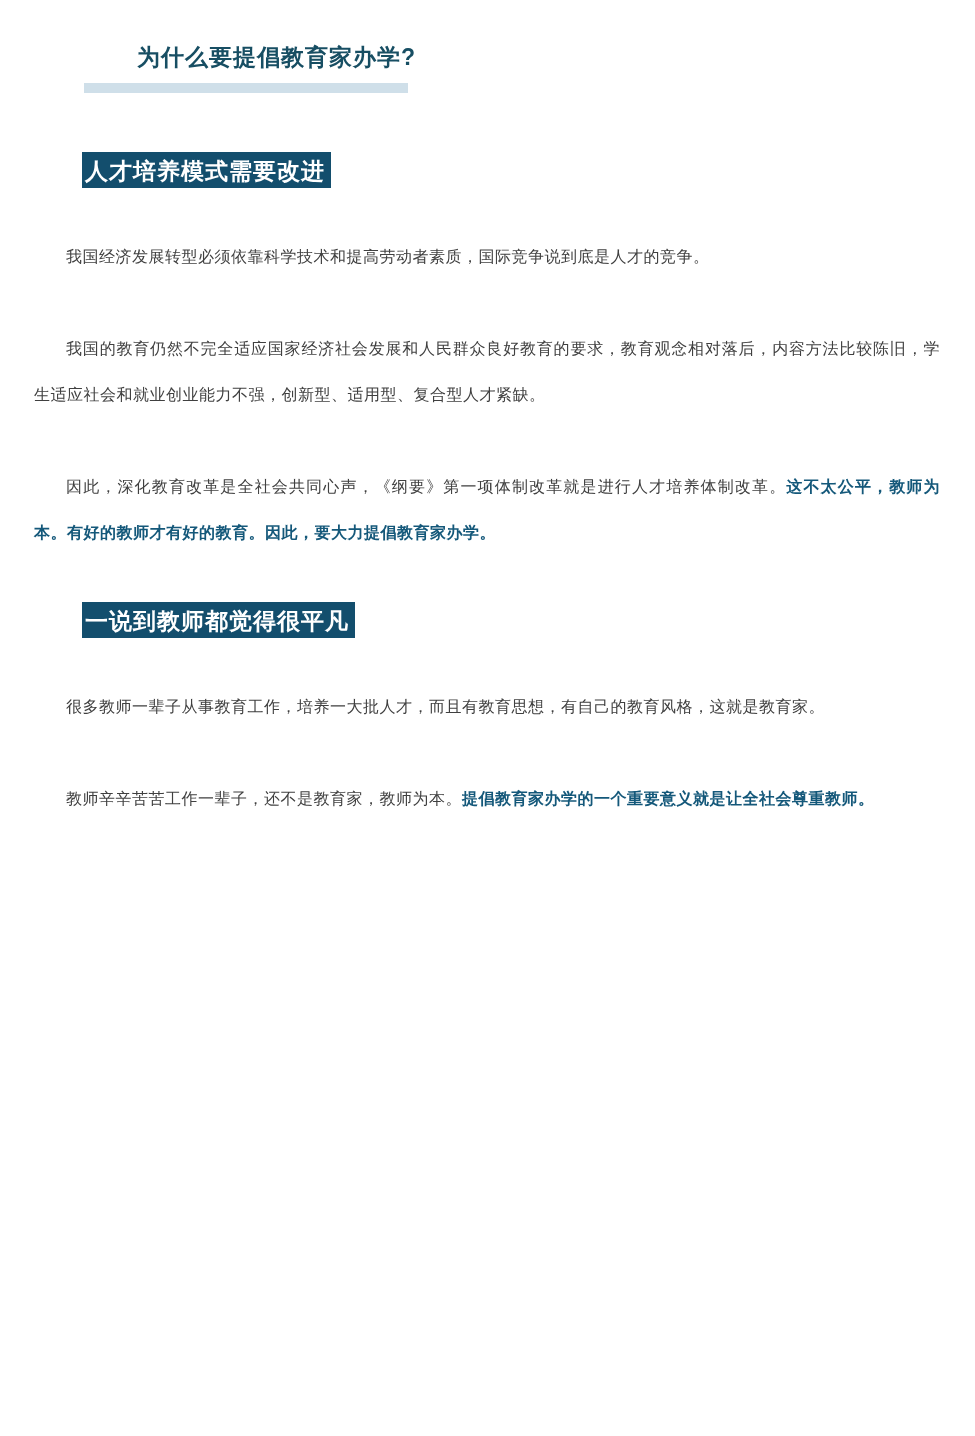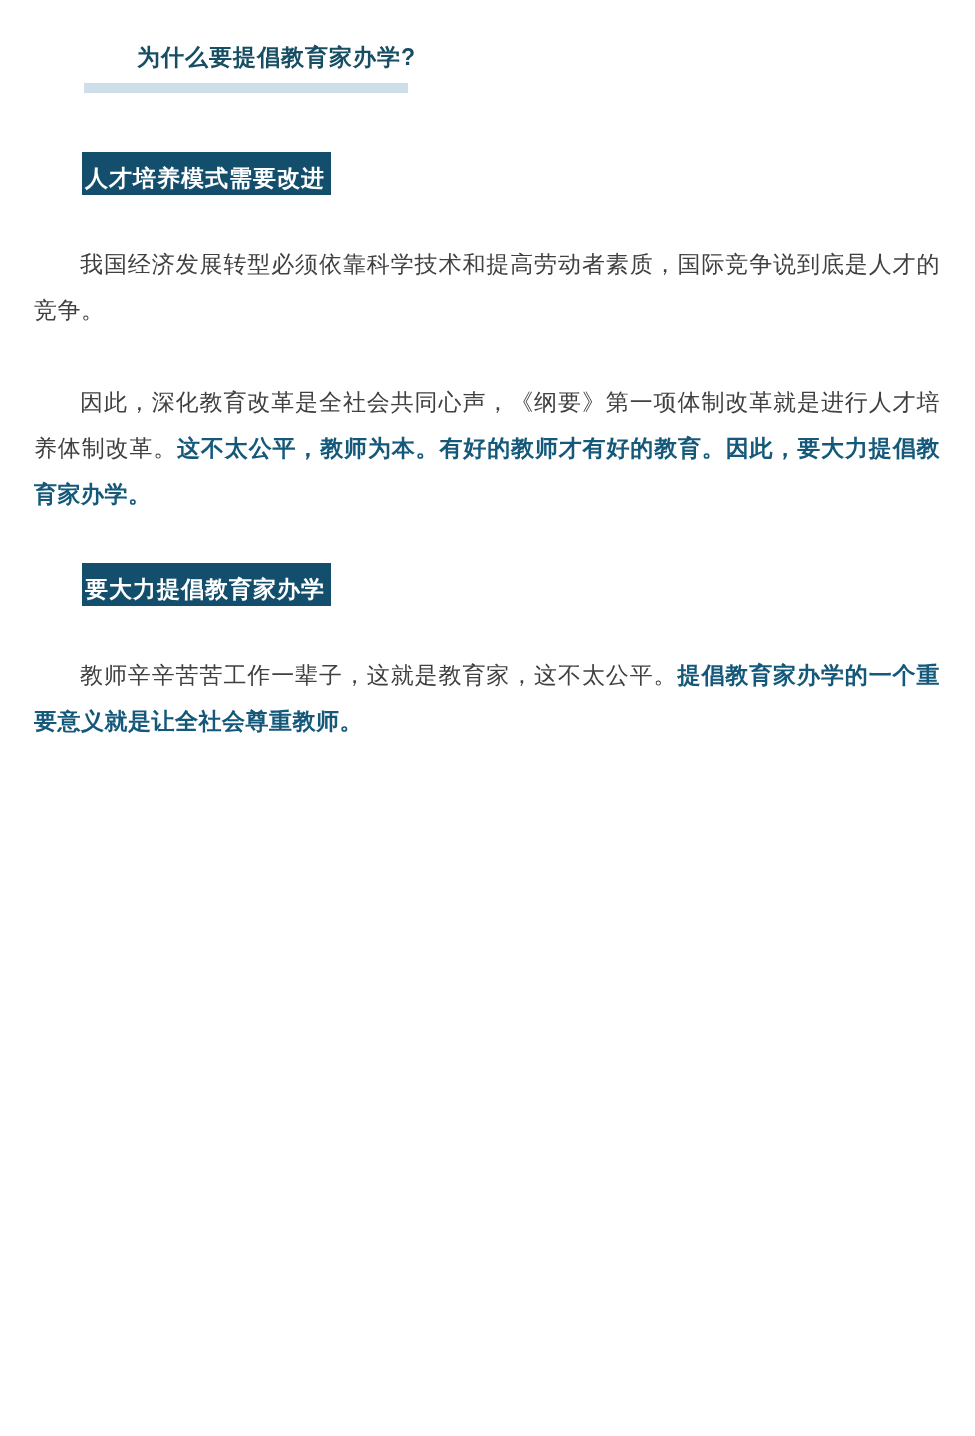--- a/index.html
+++ b/index.html
@@ -32,32 +32,32 @@
   .title-bar{
     margin:11px 0 0 50px;
     width:324px;
     height:10px;
     background:var(--underline-bar);
   }
   section{margin:0;padding:0;}
   .heading{
     display:inline-block;
     margin:46px 0 0 48px;
-    padding:13px 6px 4px 3px;
+    padding:6px 6px 4px 3px;
     font-size:23px;
     font-weight:bold;
     line-height:26px;
     letter-spacing:1px;
     color:var(--heading-text);
     background:var(--heading-bg);
   }
   .heading-first{margin-top:59px;}
   .para{
     margin:46px 0 0 0;
-    font-size:23px;
+    font-size:16px;
     line-height:46px;
     letter-spacing:0.5px;
     color:var(--body-text);
     text-align:justify;
     text-indent:2em;
   }
   .em-run{
     font-weight:bold;
     color:var(--emphasis);
   }
@@ -68,27 +68,29 @@
 <article class="page">
 
   <h1 class="title">为什么要提倡教育家办学?</h1>
   <div class="title-bar"></div>
 
   <section>
     <h2 class="heading heading-first">人才培养模式需要改进</h2>
 
     <p class="para"><span>我国经济发展转型必须依靠科学技术和提高劳动者素质，国际竞争说到底是人才的竞争。</span></p>
 
+    <p class="para"><span>我国的教育仍然不完全适应国家经济社会发展和人民群众良好教育的要求，教育观念相对落后，内容方法比较陈旧，学生适应社会和就业创业能力不强，创新型、适用型、复合型人才紧缺。</span></p>
 
     <p class="para"><span>因此，深化教育改革是全社会共同心声，《纲要》第一项体制改革就是进行人才培养体制改革。</span><strong class="em-run">这不太公平，教师为本。有好的教师才有好的教育。因此，要大力提倡教育家办学。</strong></p>
   </section>
 
   <section>
-    <h2 class="heading">要大力提倡教育家办学</h2>
+    <h2 class="heading">一说到教师都觉得很平凡</h2>
+
+
+    <p class="para"><span>很多教师一辈子从事教育工作，培养一大批人才，而且有教育思想，有自己的教育风格，这就是教育家。</span></p>
 
 
 
-
-
-    <p class="para"><span>教师辛辛苦苦工作一辈子，这就是教育家，这不太公平。</span><strong class="em-run">提倡教育家办学的一个重要意义就是让全社会尊重教师。</strong></p>
+    <p class="para"><span>教师辛辛苦苦工作一辈子，还不是教育家，教师为本。</span><strong class="em-run">提倡教育家办学的一个重要意义就是让全社会尊重教师。</strong></p>
   </section>
 
 </article>
 
 </body></html>

